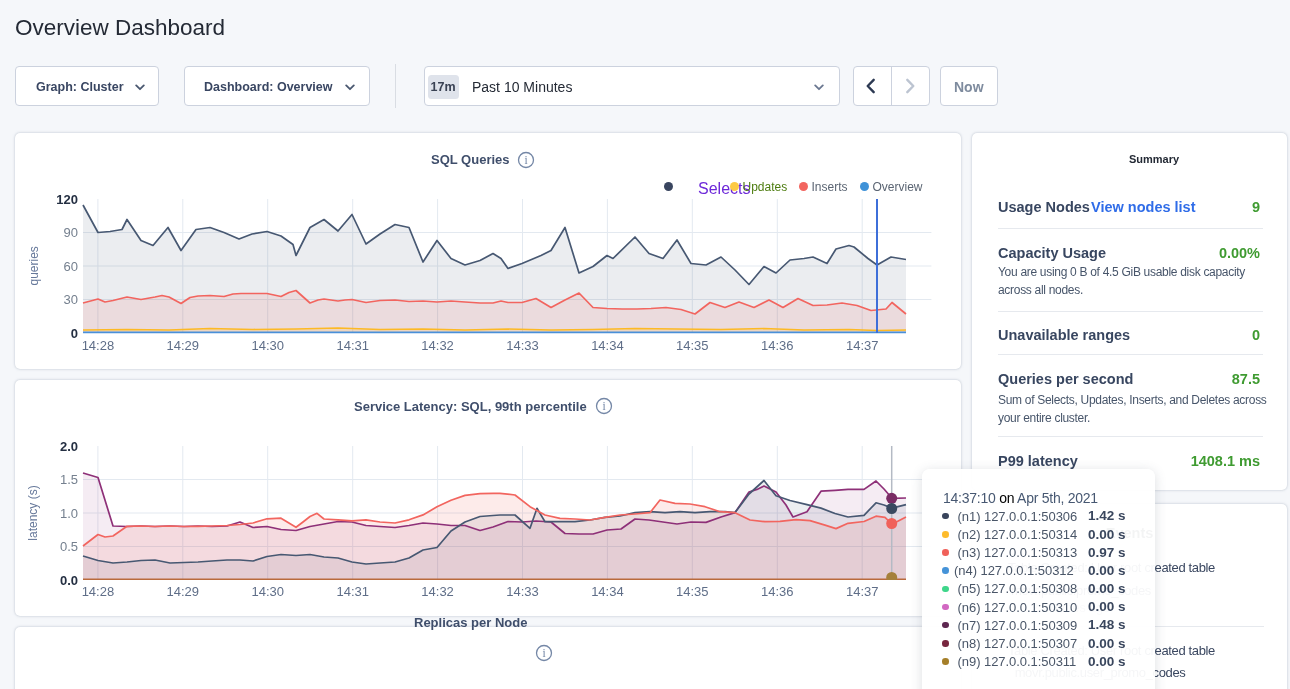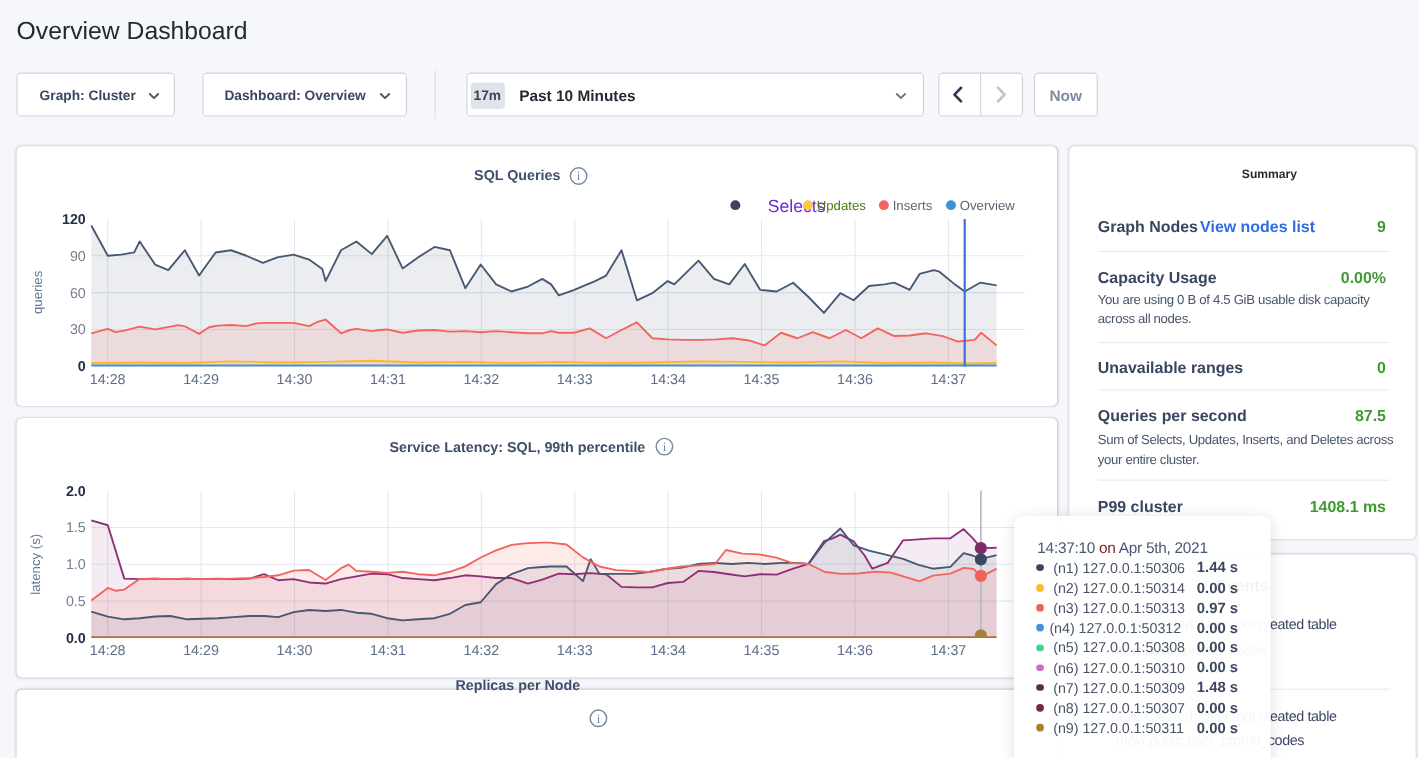--- a/index.html
+++ b/index.html
@@ -27,21 +27,21 @@
     <polyline points="1.2,1.4 5,5.2 8.8,1.4" fill="none" stroke="#4a5870" stroke-width="1.8" stroke-linecap="round" stroke-linejoin="round"></polyline>
   </svg>
 <div class="btn" style="left:184px;width:186px"></div>
 <span class="abs btnlabel" style="left:204px;top:80px">Dashboard: Overview</span>
 <svg class="abs" style="left:345px;top:84px" width="10" height="7" viewBox="0 0 10 7">
     <polyline points="1.2,1.4 5,5.2 8.8,1.4" fill="none" stroke="#4a5870" stroke-width="1.8" stroke-linecap="round" stroke-linejoin="round"></polyline>
   </svg>
 <div class="abs" style="left:395px;top:64px;width:1px;height:44px;background:#d9dde3"></div>
 <div class="btn" style="left:424px;width:416px"></div>
 <span class="abs" style="left:427.5px;top:75px;width:31px;height:24px;line-height:24px;text-align:center;background:#dfe3eb;border-radius:3.5px;font-weight:bold;font-size:12.5px;color:#3a4254;">17m</span>
-<span class="abs" style="left:472px;top:79px;font-weight:bold;font-size:14px;color:#242a35">Past 10 Minutes</span>
+<span class="abs" style="left:472px;top:79px;font-weight:normal;font-size:14px;color:#242a35">Past 10 Minutes</span>
 <svg class="abs" style="left:814px;top:84px" width="10" height="7" viewBox="0 0 10 7">
     <polyline points="1.2,1.4 5,5.2 8.8,1.4" fill="none" stroke="#6a7790" stroke-width="1.8" stroke-linecap="round" stroke-linejoin="round"></polyline>
   </svg>
 <div class="btn" style="left:853px;width:77px"></div>
 <div class="abs" style="left:891px;top:67px;width:1px;height:38px;background:#ccd2de"></div>
 <svg class="abs" style="left:865px;top:78px" width="11" height="16" viewBox="0 0 11 16">
     <polyline points="8.7,1.8 2.7,8 8.7,14.2" fill="none" stroke="#2c3952" stroke-width="2.4" stroke-linecap="round" stroke-linejoin="round"></polyline>
   </svg>
 <svg class="abs" style="left:905px;top:78px" width="11" height="16" viewBox="0 0 11 16">
     <polyline points="2.3,1.8 8.3,8 2.3,14.2" fill="none" stroke="#bcc4d1" stroke-width="2.4" stroke-linecap="round" stroke-linejoin="round"></polyline>
@@ -165,52 +165,52 @@
 <span class="ctitle" style="left:414px;top:615px">Replicas per Node</span>
 <svg class="abs" style="left:534px;top:643px" width="20" height="20" viewBox="0 0 20 20">
     <g>
       <circle cx="10" cy="10" r="7.5" fill="none" stroke="#7487a6" stroke-width="1.3"></circle>
       <text x="10" y="14" text-anchor="middle" font-family="Liberation Serif" font-size="11.5" fill="#7487a6">i</text>
     </g>
   </svg>
 
 <div class="card" style="left:972px;top:133px;width:315px;height:357px"></div>
 <span class="abs" style="left:972px;top:153px;width:364px;text-align:center;font-weight:bold;font-size:11px;color:#242a35">Summary</span>
-<span class="slabel" style="left:998px;top:199px">Graph Nodes</span>
+<span class="slabel" style="left:998px;top:199px">Usage Nodes</span>
 <span class="abs" style="left:1091px;top:199px;font-weight:bold;font-size:14.5px;color:#2f6ce8">View nodes list</span>
 <span class="sval" style="top:199px">9</span>
 <div class="sdivider" style="top:228px"></div>
 <span class="slabel" style="left:998px;top:245px">Capacity Usage</span>
 <span class="sval" style="top:245px">0.00%</span>
 <span class="sdesc" style="left:998px;top:264px">You are using 0 B of 4.5 GiB usable disk capacity<br>across all nodes.</span>
 <div class="sdivider" style="top:311px"></div>
 <span class="slabel" style="left:998px;top:327px">Unavailable ranges</span>
 <span class="sval" style="top:327px">0</span>
 <div class="sdivider" style="top:354px"></div>
 <span class="slabel" style="left:998px;top:371px">Queries per second</span>
 <span class="sval" style="top:371px">87.5</span>
 <span class="sdesc" style="left:998px;top:392px">Sum of Selects, Updates, Inserts, and Deletes across<br>your entire cluster.</span>
 <div class="sdivider" style="top:436px"></div>
-<span class="slabel" style="left:998px;top:453px">P99 cluster</span>
+<span class="slabel" style="left:998px;top:453px">P99 latency</span>
 <span class="sval" style="top:453px">1408.1 ms</span>
 
 <div class="card" style="left:972px;top:504px;width:315px;height:200px"></div>
 <span class="abs" style="left:972px;top:525px;width:315px;text-align:center;font-weight:bold;font-size:14.5px;color:#242a35">Events</span>
 <span class="evline" style="right:75px;top:560px">Table Created: User root created table</span>
 <span class="evline" style="right:139px;top:582.5px">movr.public.promo_codes</span>
 <span class="abs" style="right:180px;top:601px;font-size:12.5px;color:#8a93a2">2 minutes ago</span>
 <div class="abs" style="left:1001px;top:626px;width:263px;height:1px;background:#e6e9ee"></div>
 <span class="evline" style="right:75px;top:642.5px">Table Created: User root created table</span>
 <span class="evline" style="right:104.5px;top:665px">movr.public.user_promo_codes</span>
 
 <div class="abs" style="left:922px;top:469px;width:233px;height:240px;background:rgba(255,255,255,0.95);border-radius:8px;box-shadow:0 2px 12px rgba(60,70,90,0.18)"></div>
-<span class="abs" style="left:943px;top:490px;font-size:14px;color:#475872;letter-spacing:-0.25px">14:37:10 <span style="color:#7f1d1d">on</span> Apr 5th, 2021</span>
+<span class="abs" style="left:943px;top:490px;font-size:14px;color:#475872;letter-spacing:-0.25px">14:37:10 <span style="color:#000000">on</span> Apr 5th, 2021</span>
 <span class="abs" style="left:942.2px;top:512.9px;width:6.6px;height:6.6px;border-radius:50%;background:#39455c"></span>
 <span class="abs ttname" style="left:957.5px;top:508.7px">(n1) 127.0.0.1:50306</span>
-<span class="abs ttval" style="left:1088px;top:508.4px">1.44 s</span>
+<span class="abs ttval" style="left:1088px;top:508.4px">1.42 s</span>
 <span class="abs" style="left:942.2px;top:531.1px;width:6.6px;height:6.6px;border-radius:50%;background:#fdbb2c"></span>
 <span class="abs ttname" style="left:957.5px;top:526.9px">(n2) 127.0.0.1:50314</span>
 <span class="abs ttval" style="left:1088px;top:526.6px">0.00 s</span>
 <span class="abs" style="left:942.2px;top:549.2px;width:6.6px;height:6.6px;border-radius:50%;background:#f0615a"></span>
 <span class="abs ttname" style="left:957.5px;top:545.0px">(n3) 127.0.0.1:50313</span>
 <span class="abs ttval" style="left:1088px;top:544.7px">0.97 s</span>
 <span class="abs" style="left:942.2px;top:567.4px;width:6.6px;height:6.6px;border-radius:50%;background:#4593d8"></span>
 <span class="abs ttname" style="left:954px;top:563.2px">(n4) 127.0.0.1:50312</span>
 <span class="abs ttval" style="left:1088px;top:562.9px">0.00 s</span>
 <span class="abs" style="left:942.2px;top:585.5px;width:6.6px;height:6.6px;border-radius:50%;background:#3fd68b"></span>

